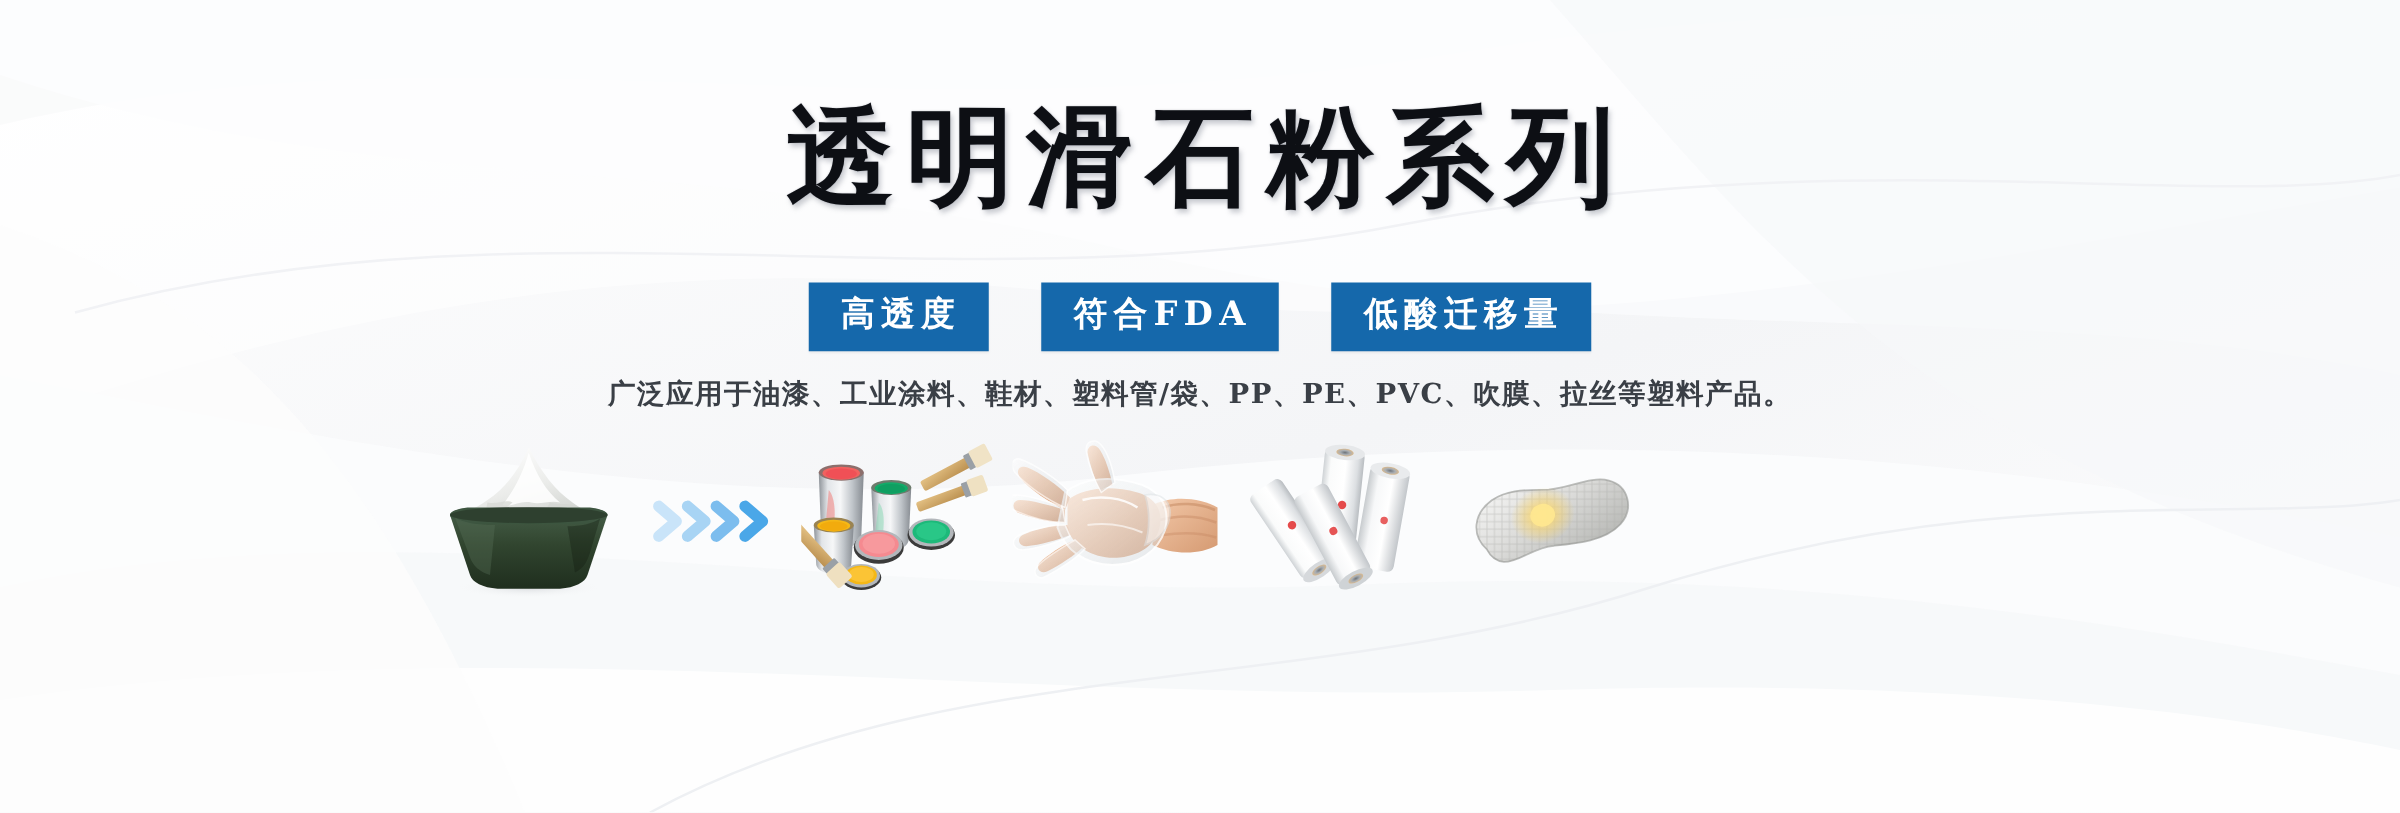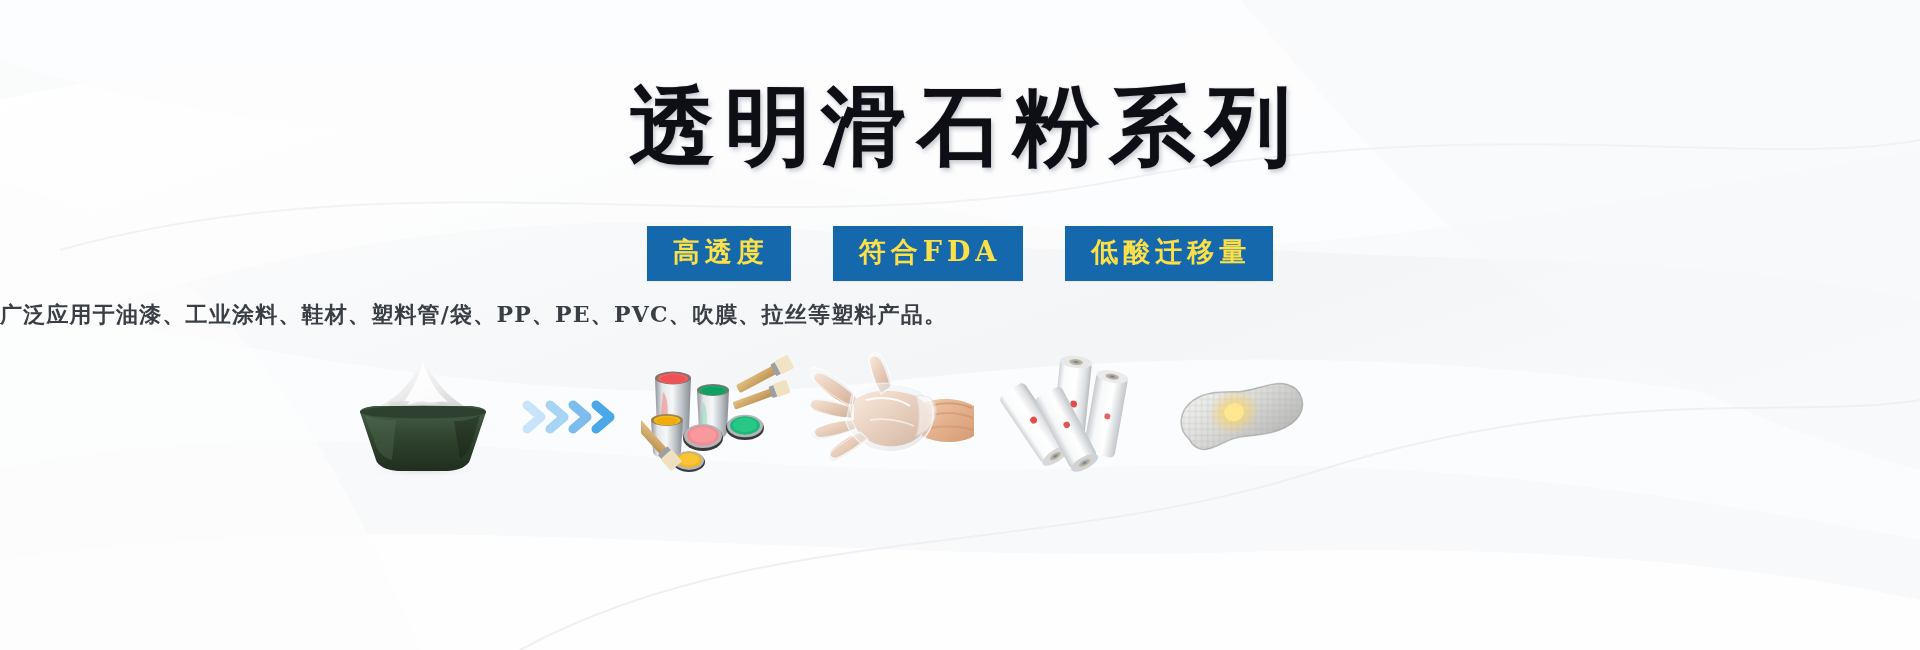--- a/index.html
+++ b/index.html
@@ -42,36 +42,36 @@
 
   
   .badges {
     position:absolute;
     top:226px; left:0; width:1920px;
     display:flex; justify-content:center; align-items:center;
     gap:42px;
   }
   .badge {
     background:#1568ab;
-    color:#fde047;
+    color:#ffffff;
     font-family:"DejaVu Serif","Liberation Serif",serif;
     font-weight:700;
     font-size:27px;
     letter-spacing:5px;
     padding:10px 22px 12px 26px;
     line-height:1.22;
     white-space:nowrap;
     box-shadow:0 1px 2px rgba(0,0,0,0.06);
   }
 
   
   .desc-wrap {
     position:absolute;
     top:300px; left:0; width:1920px;
-    text-align:left;
+    text-align:center;
   }
   .desc {
     display:inline-block;
     font-family:"DejaVu Serif","Liberation Serif",serif;
     font-weight:700;
     font-size:22px;
     letter-spacing:1.2px;
     color:#3a3f46;
     white-space:nowrap;
   }

